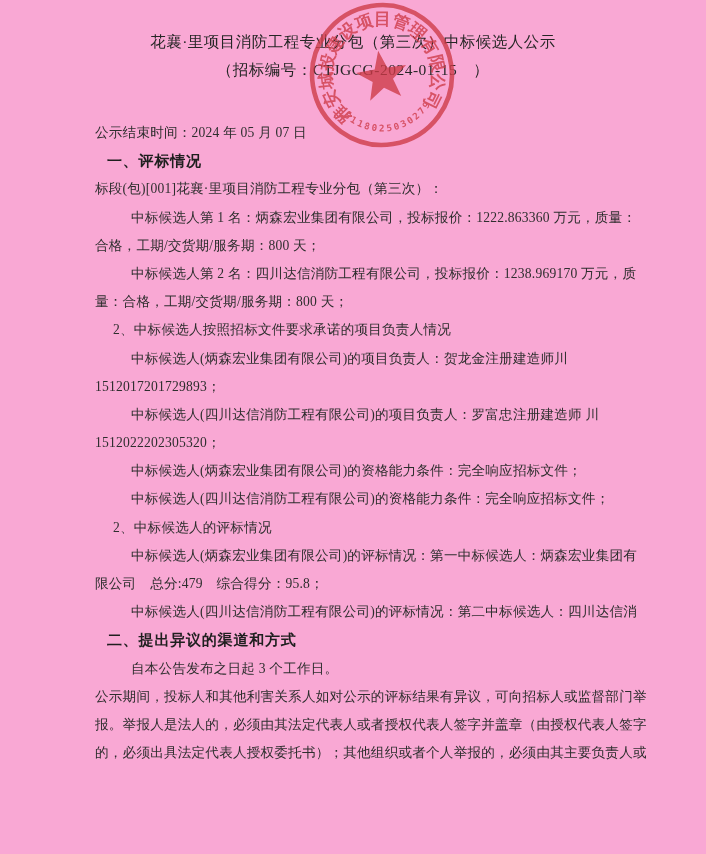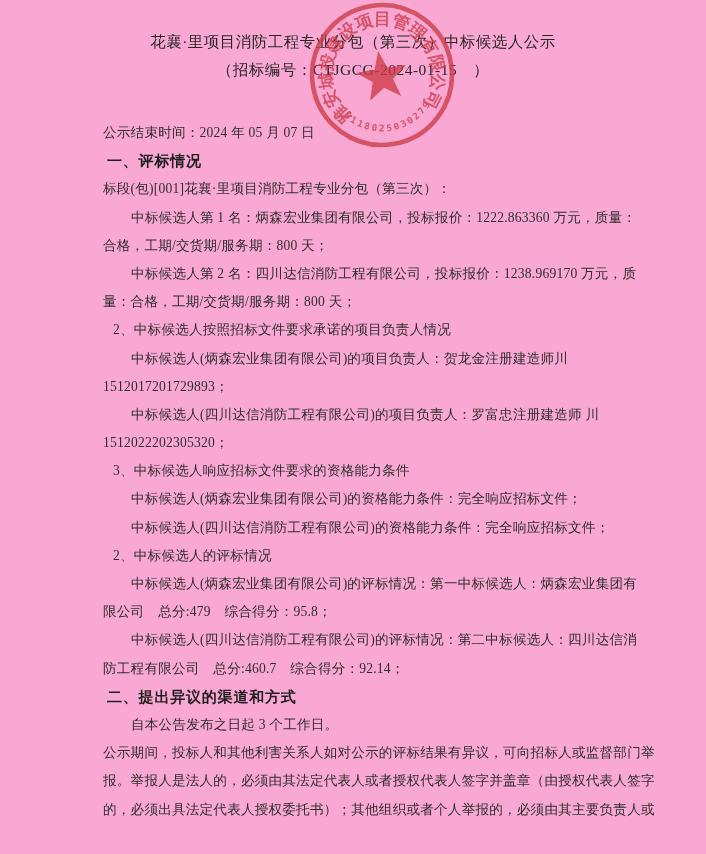--- a/index.html
+++ b/index.html
@@ -40,21 +40,21 @@
     z-index: 1;
   }
   .doc-line {
     height: 28.2px;
     line-height: 28.2px;
     font-size: 13.6px;
     letter-spacing: 0.2px;
     white-space: nowrap;
     color: #2e2e2e;
   }
-  .l-flush   { margin-left: 8px; }
+  .l-flush   { margin-left: 0; }
   .l-item    { margin-left: 18px; }
   .l-indent  { margin-left: 36px; }
   .l-heading {
     margin-left: 12px;
     font-weight: bold;
     font-size: 15px;
     letter-spacing: 0.8px;
     color: #1f1f1f;
     font-family: "Liberation Sans", "DejaVu Sans", sans-serif;
   }
@@ -105,28 +105,26 @@
       <div class="doc-line l-flush">标段(包)[001]花襄·里项目消防工程专业分包（第三次）：</div>
       <div class="doc-line l-indent">中标候选人第 1 名：炳森宏业集团有限公司，投标报价：1222.863360 万元，质量：</div>
       <div class="doc-line l-flush">合格，工期/交货期/服务期：800 天；</div>
       <div class="doc-line l-indent">中标候选人第 2 名：四川达信消防工程有限公司，投标报价：1238.969170 万元，质</div>
       <div class="doc-line l-flush">量：合格，工期/交货期/服务期：800 天；</div>
       <div class="doc-line l-item">2、中标候选人按照招标文件要求承诺的项目负责人情况</div>
       <div class="doc-line l-indent">中标候选人(炳森宏业集团有限公司)的项目负责人：贺龙金注册建造师川</div>
       <div class="doc-line l-flush">1512017201729893；</div>
       <div class="doc-line l-indent">中标候选人(四川达信消防工程有限公司)的项目负责人：罗富忠注册建造师 川</div>
       <div class="doc-line l-flush">1512022202305320；</div>
-      <div class="doc-line l-item">3、中标候选人响应招标文件要求的资格能力条件</div>
       <div class="doc-line l-indent">中标候选人(炳森宏业集团有限公司)的资格能力条件：完全响应招标文件；</div>
       <div class="doc-line l-indent">中标候选人(四川达信消防工程有限公司)的资格能力条件：完全响应招标文件；</div>
       <div class="doc-line l-item">2、中标候选人的评标情况</div>
       <div class="doc-line l-indent">中标候选人(炳森宏业集团有限公司)的评标情况：第一中标候选人：炳森宏业集团有</div>
       <div class="doc-line l-flush">限公司　总分:479　综合得分：95.8；</div>
       <div class="doc-line l-indent">中标候选人(四川达信消防工程有限公司)的评标情况：第二中标候选人：四川达信消</div>
-      <div class="doc-line l-flush">防工程有限公司　总分:460.7　综合得分：92.14；</div>
       <div class="doc-line l-heading">二、提出异议的渠道和方式</div>
       <div class="doc-line l-indent">自本公告发布之日起 3 个工作日。</div>
       <div class="doc-line l-flush">公示期间，投标人和其他利害关系人如对公示的评标结果有异议，可向招标人或监督部门举</div>
       <div class="doc-line l-flush">报。举报人是法人的，必须由其法定代表人或者授权代表人签字并盖章（由授权代表人签字</div>
       <div class="doc-line l-flush">的，必须出具法定代表人授权委托书）；其他组织或者个人举报的，必须由其主要负责人或</div>
     </div>
 
 </div>
 
 </body></html>

